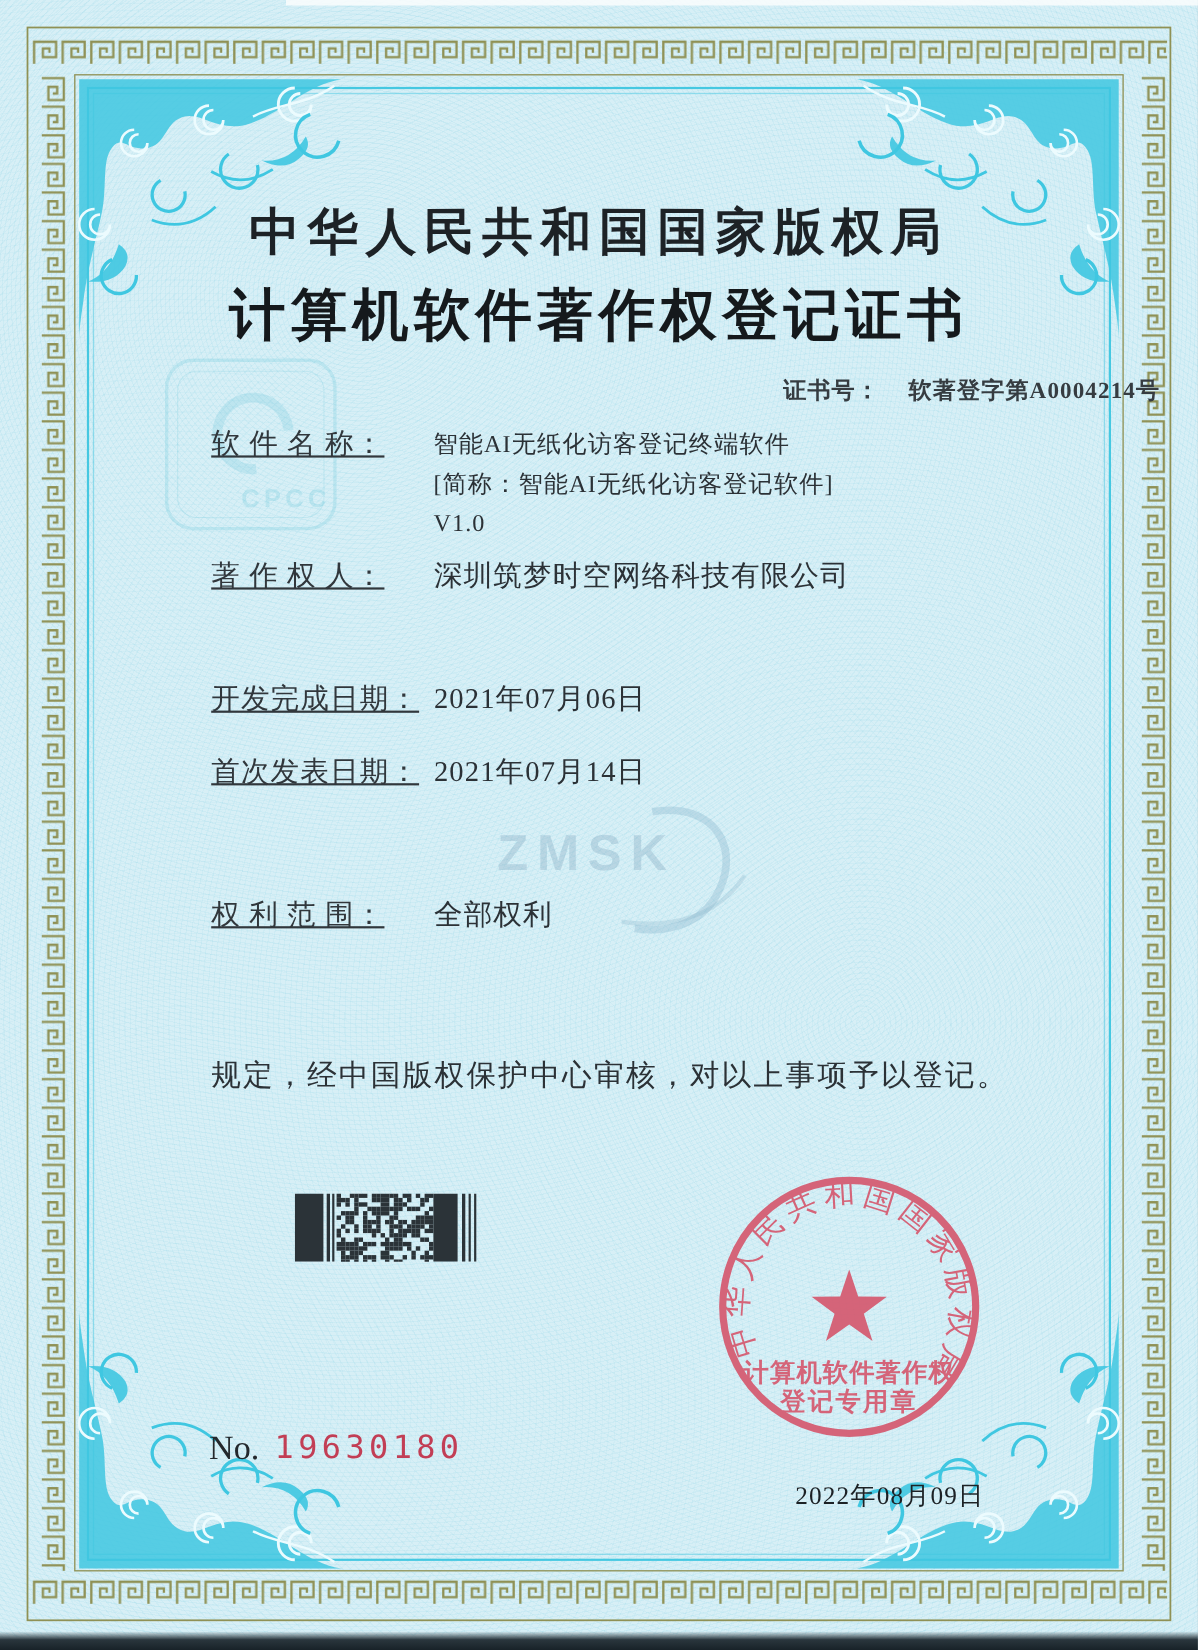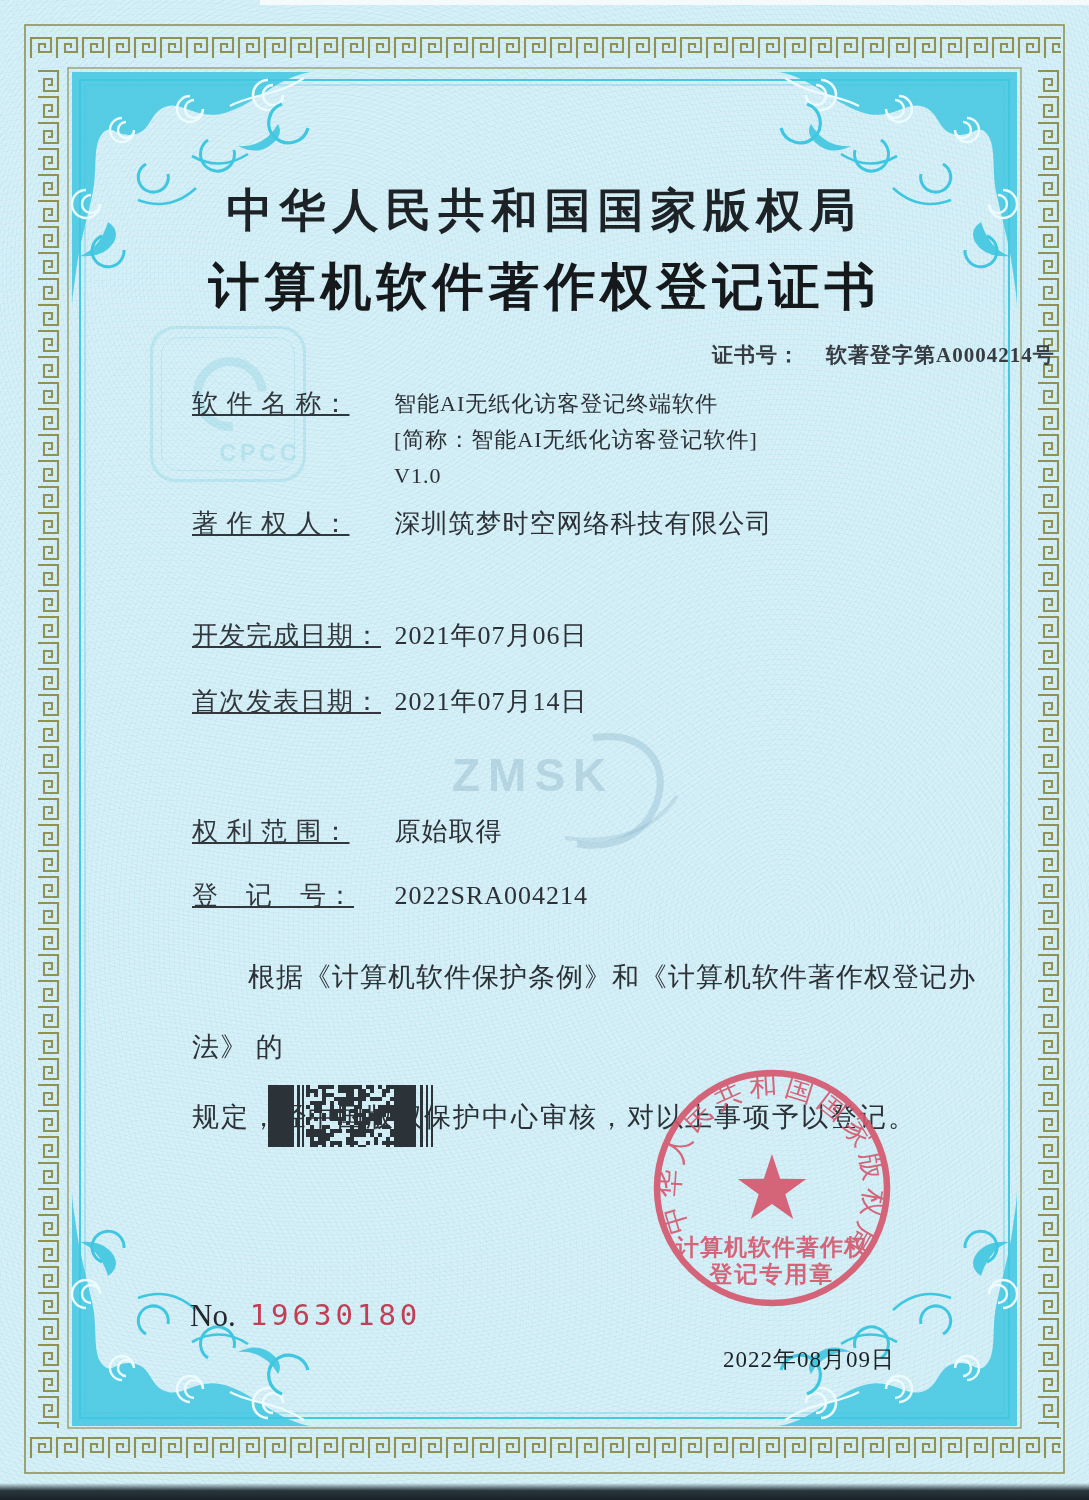--- a/index.html
+++ b/index.html
@@ -165,30 +165,25 @@
   </div>
 
   <div class="row" style="top:684px;">
     <span class="label">首次发表日期：</span>
     <span class="value">2021年07月14日</span>
   </div>
 
 
   <div class="row" style="top:814px;">
     <span class="label">权 利 范 围：</span>
-    <span class="value">原始取得</span>
-  </div>
-
-  <div class="row" style="top:878px;">
-    <span class="label">登　记　号：</span>
-    <span class="value">2022SRA004214</span>
-  </div>
+    <span class="value">全部权利</span>
+  </div>
+
 
   <div class="statement" style="top:942px;">
-    <div class="ln1">根据《计算机软件保护条例》和《计算机软件著作权登记办法》 的</div>
     <div class="ln2">规定，经中国版权保护中心审核，对以上事项予以登记。</div>
   </div>
 
   <svg class="abs" style="top:1085px;left:268px;" width="166" height="62" viewBox="0 0 166 62">
       <rect x="0" y="0" width="26" height="62" fill="#2b3338"></rect>
       <rect x="29" y="0" width="3" height="62" fill="#2b3338"></rect>
       <rect x="34" y="0" width="2" height="62" fill="#2b3338"></rect>
       <rect x="126" y="0" width="22" height="62" fill="#2b3338"></rect>
       <rect x="152" y="0" width="3" height="62" fill="#2b3338"></rect>
       <rect x="158" y="0" width="2" height="62" fill="#2b3338"></rect>

